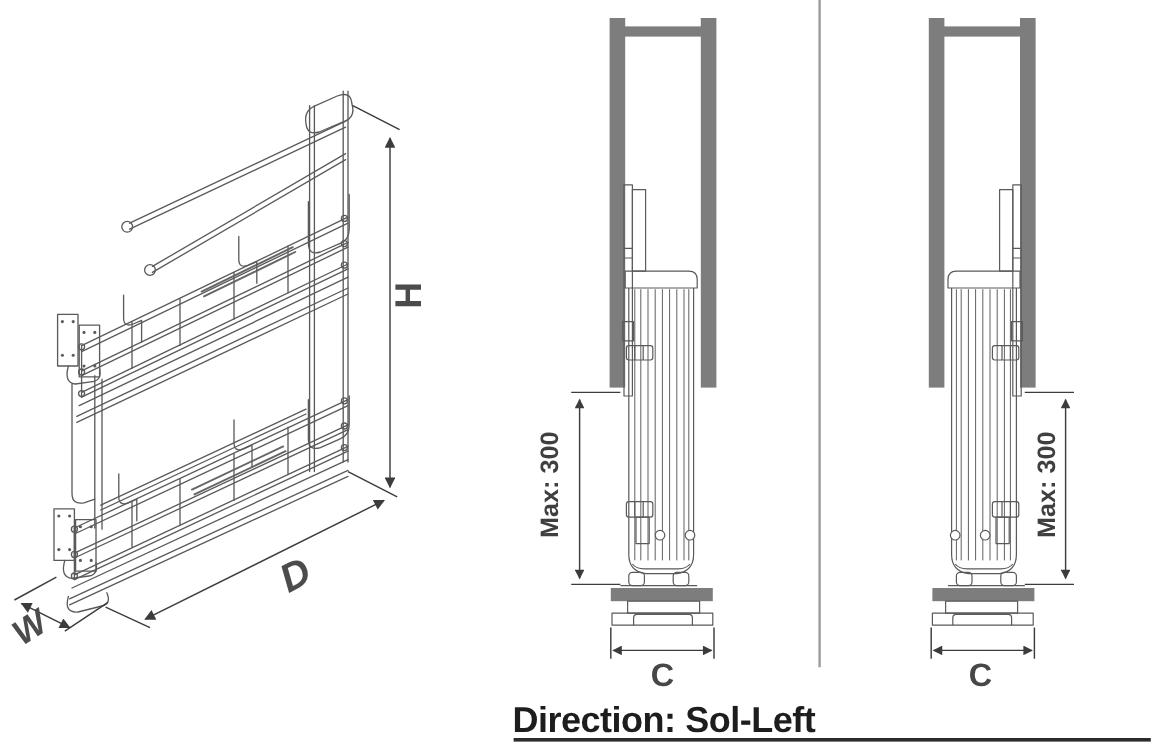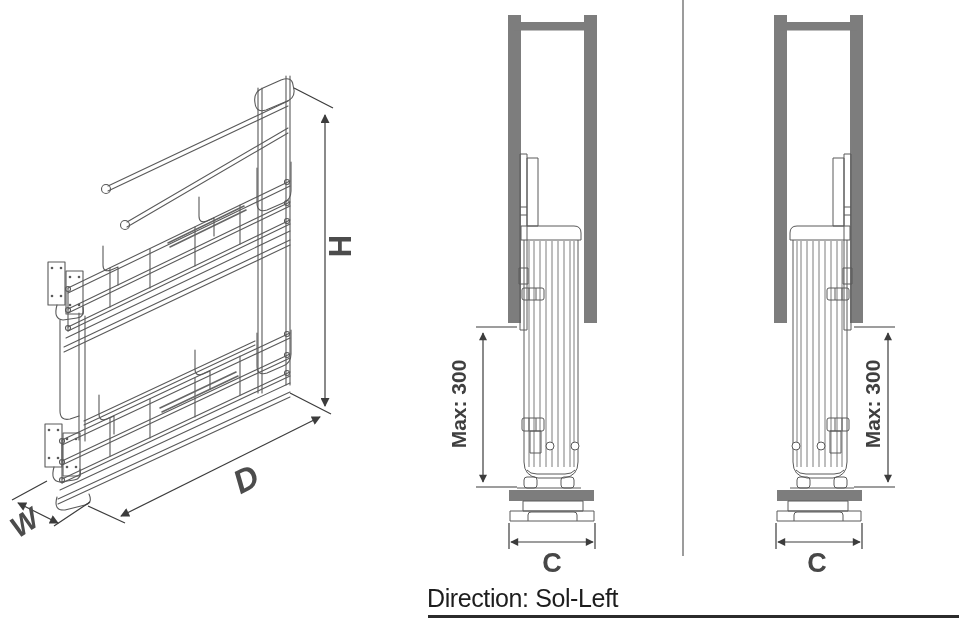--- a/index.html
+++ b/index.html
@@ -4,21 +4,21 @@
 <style>
   html,body{margin:0;padding:0;background:#ffffff;}
   #stage{position:relative;width:960px;height:623px;background:#ffffff;overflow:hidden;
          font-family:"Liberation Sans", sans-serif;}
   svg{position:absolute;display:block;}
   .overlay{position:absolute;white-space:nowrap;}
   .rot90{transform:translate(-50%,-50%) rotate(-90deg);transform-origin:center;}
   .ctr{transform:translate(-50%,-50%);}
   .max-label{font-size:21px;font-weight:bold;color:#3f3f3f;letter-spacing:0px;}
   .c-label{font-size:27px;font-weight:bold;color:#474747;}
-  .dir-label{font-size:25px;font-weight:normal;color:#1d1d1d;letter-spacing:-0.4px;}
+  .dir-label{font-size:30px;font-weight:bold;color:#1d1d1d;letter-spacing:-0.4px;}
   .underline{position:absolute;background:#2b2b2b;}
   .separator{position:absolute;background:#9c9c9c;}
 </style>
 </head>
 <body>
 
 <div id="stage">
 
   <svg style="left:0;top:0" width="420" height="560" viewBox="0 0 420 560">
     <defs>

